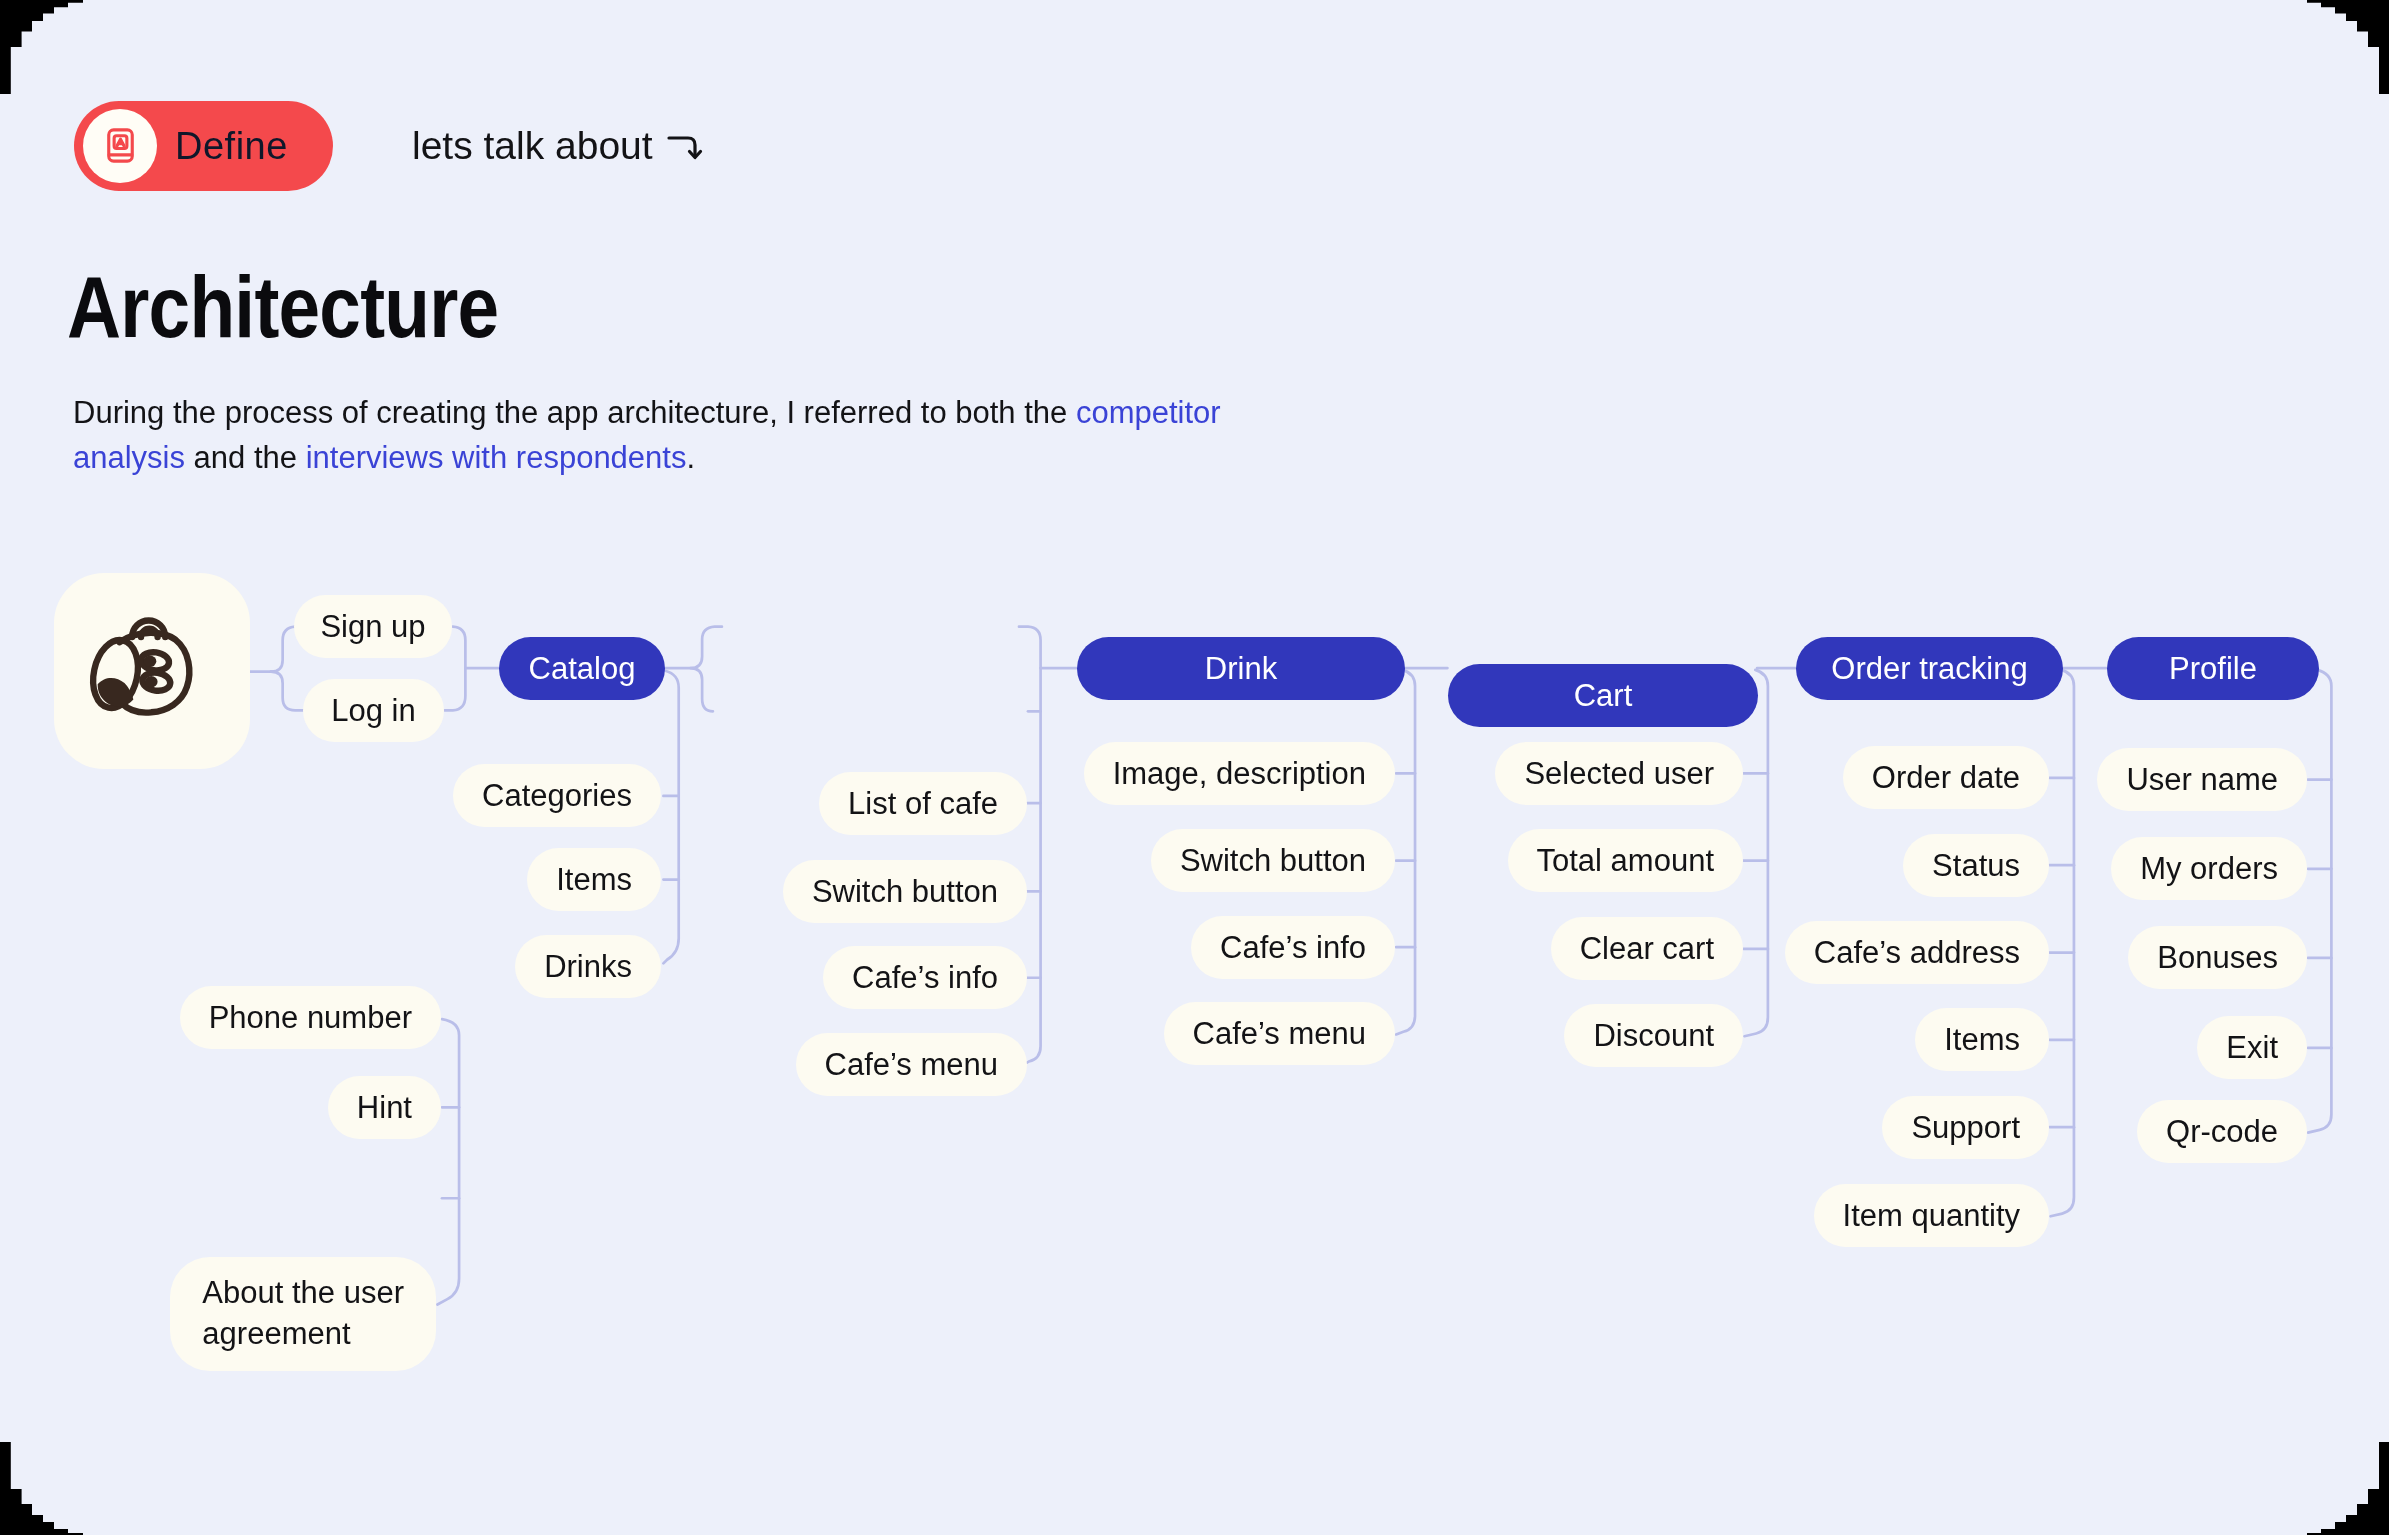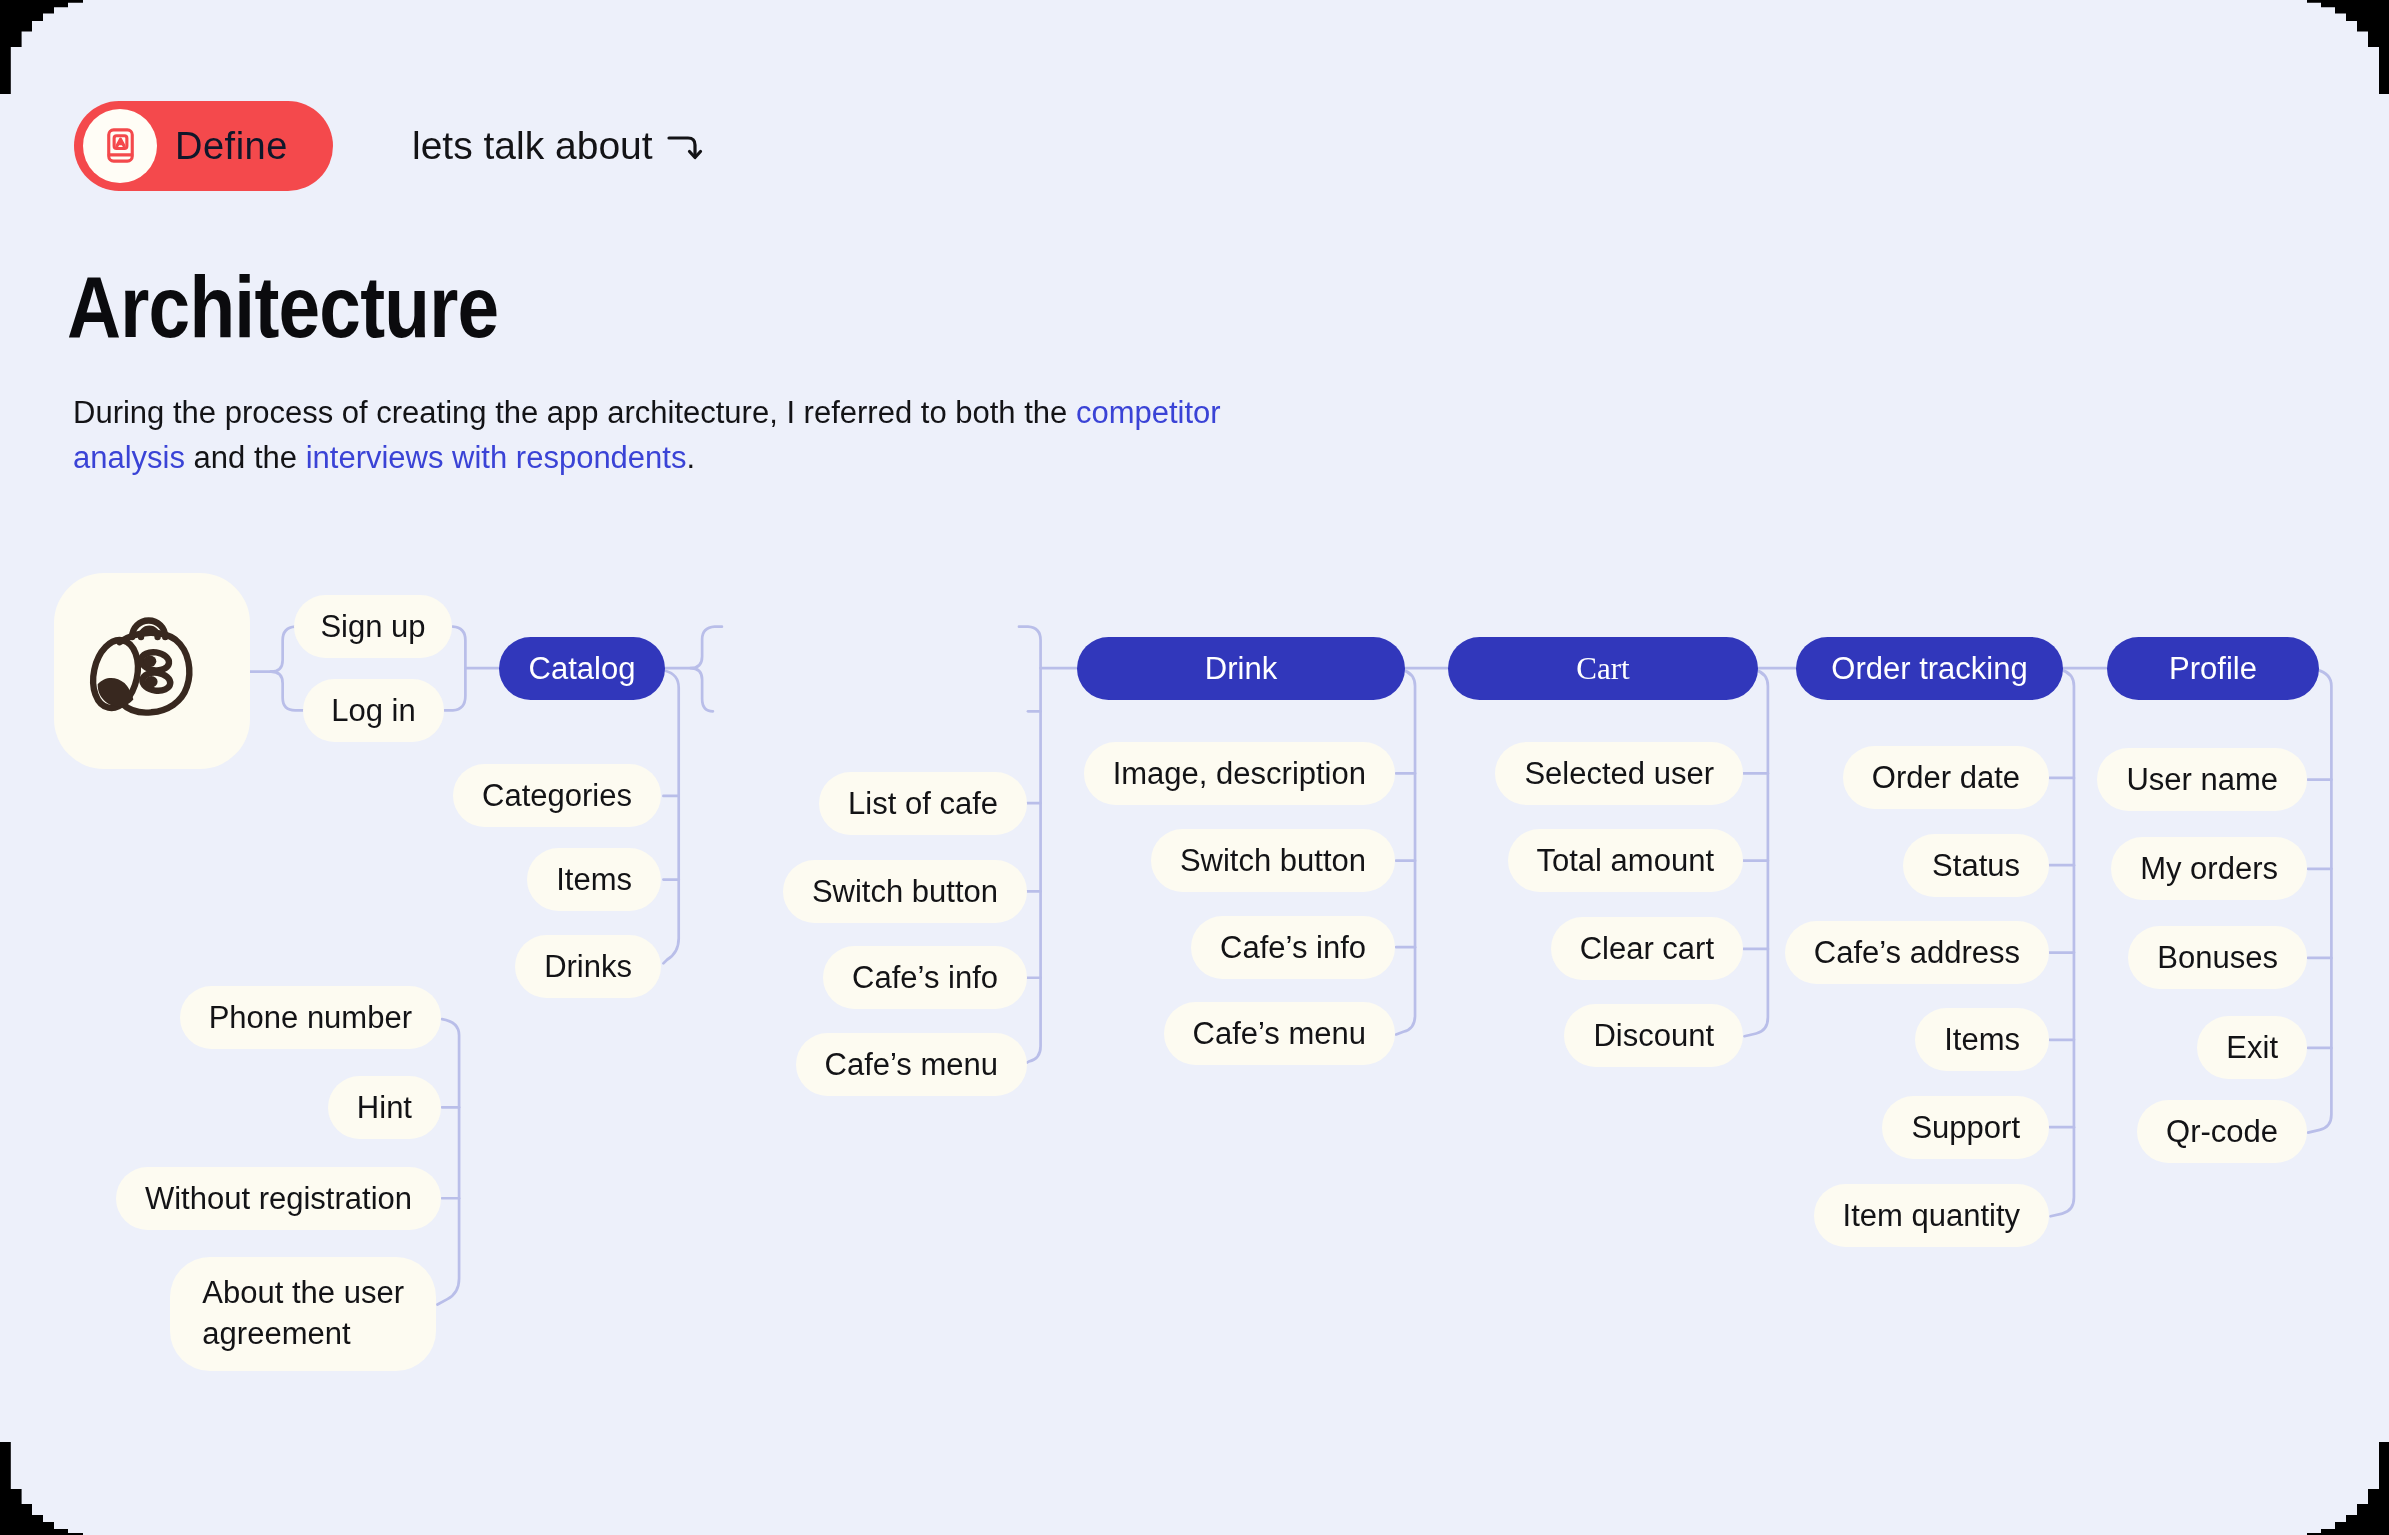--- a/index.html
+++ b/index.html
@@ -166,21 +166,21 @@
   <div class="pill" style="right:1362px;top:860px;">Switch button</div>
   <div class="pill" style="right:1362px;top:946px;">Cafe’s info</div>
   <div class="pill" style="right:1362px;top:1033px;">Cafe’s menu</div>
 
   <div class="pill" style="right:994px;top:742px;">Image, description</div>
   <div class="pill blue" style="left:1077px;top:637px;width:328px;">Drink</div>
   <div class="pill" style="right:994px;top:829px;">Switch button</div>
   <div class="pill" style="right:994px;top:916px;">Cafe’s info</div>
   <div class="pill" style="right:994px;top:1002px;">Cafe’s menu</div>
 
-  <div class="pill blue" style="left:1448px;top:637px;width:310px;font-family:Liberation Serif, serif;">Cart</div>
+  <div class="pill blue" style="left:1448px;top:664px;width:310px;">Cart</div>
   <div class="pill" style="right:646px;top:742px;">Selected user</div>
   <div class="pill" style="right:646px;top:829px;">Total amount</div>
   <div class="pill" style="right:646px;top:917px;">Clear cart</div>
   <div class="pill" style="right:646px;top:1004px;">Discount</div>
 
   <div class="pill blue" style="left:1796px;top:637px;width:267px;">Order tracking</div>
   <div class="pill" style="right:340px;top:746px;">Order date</div>
   <div class="pill" style="right:340px;top:834px;">Status</div>
   <div class="pill" style="right:340px;top:921px;">Cafe’s address</div>
   <div class="pill" style="right:340px;top:1008px;">Items</div>
@@ -189,18 +189,17 @@
 
   <div class="pill blue" style="left:2107px;top:637px;width:212px;">Profile</div>
   <div class="pill" style="right:82px;top:748px;">User name</div>
   <div class="pill" style="right:82px;top:837px;">My orders</div>
   <div class="pill" style="right:82px;top:926px;">Bonuses</div>
   <div class="pill" style="right:82px;top:1016px;">Exit</div>
   <div class="pill" style="right:82px;top:1100px;">Qr-code</div>
 
   <div class="pill" style="right:1948px;top:986px;">Phone number</div>
   <div class="pill" style="right:1948px;top:1076px;">Hint</div>
-  <div class="pill" style="right:1948px;top:1167px;">Without registration</div>
   <div class="pill multiline" style="right:1953px;top:1257px;">About the user
 agreement</div>
 
 </div>
 
 
 </body></html>

